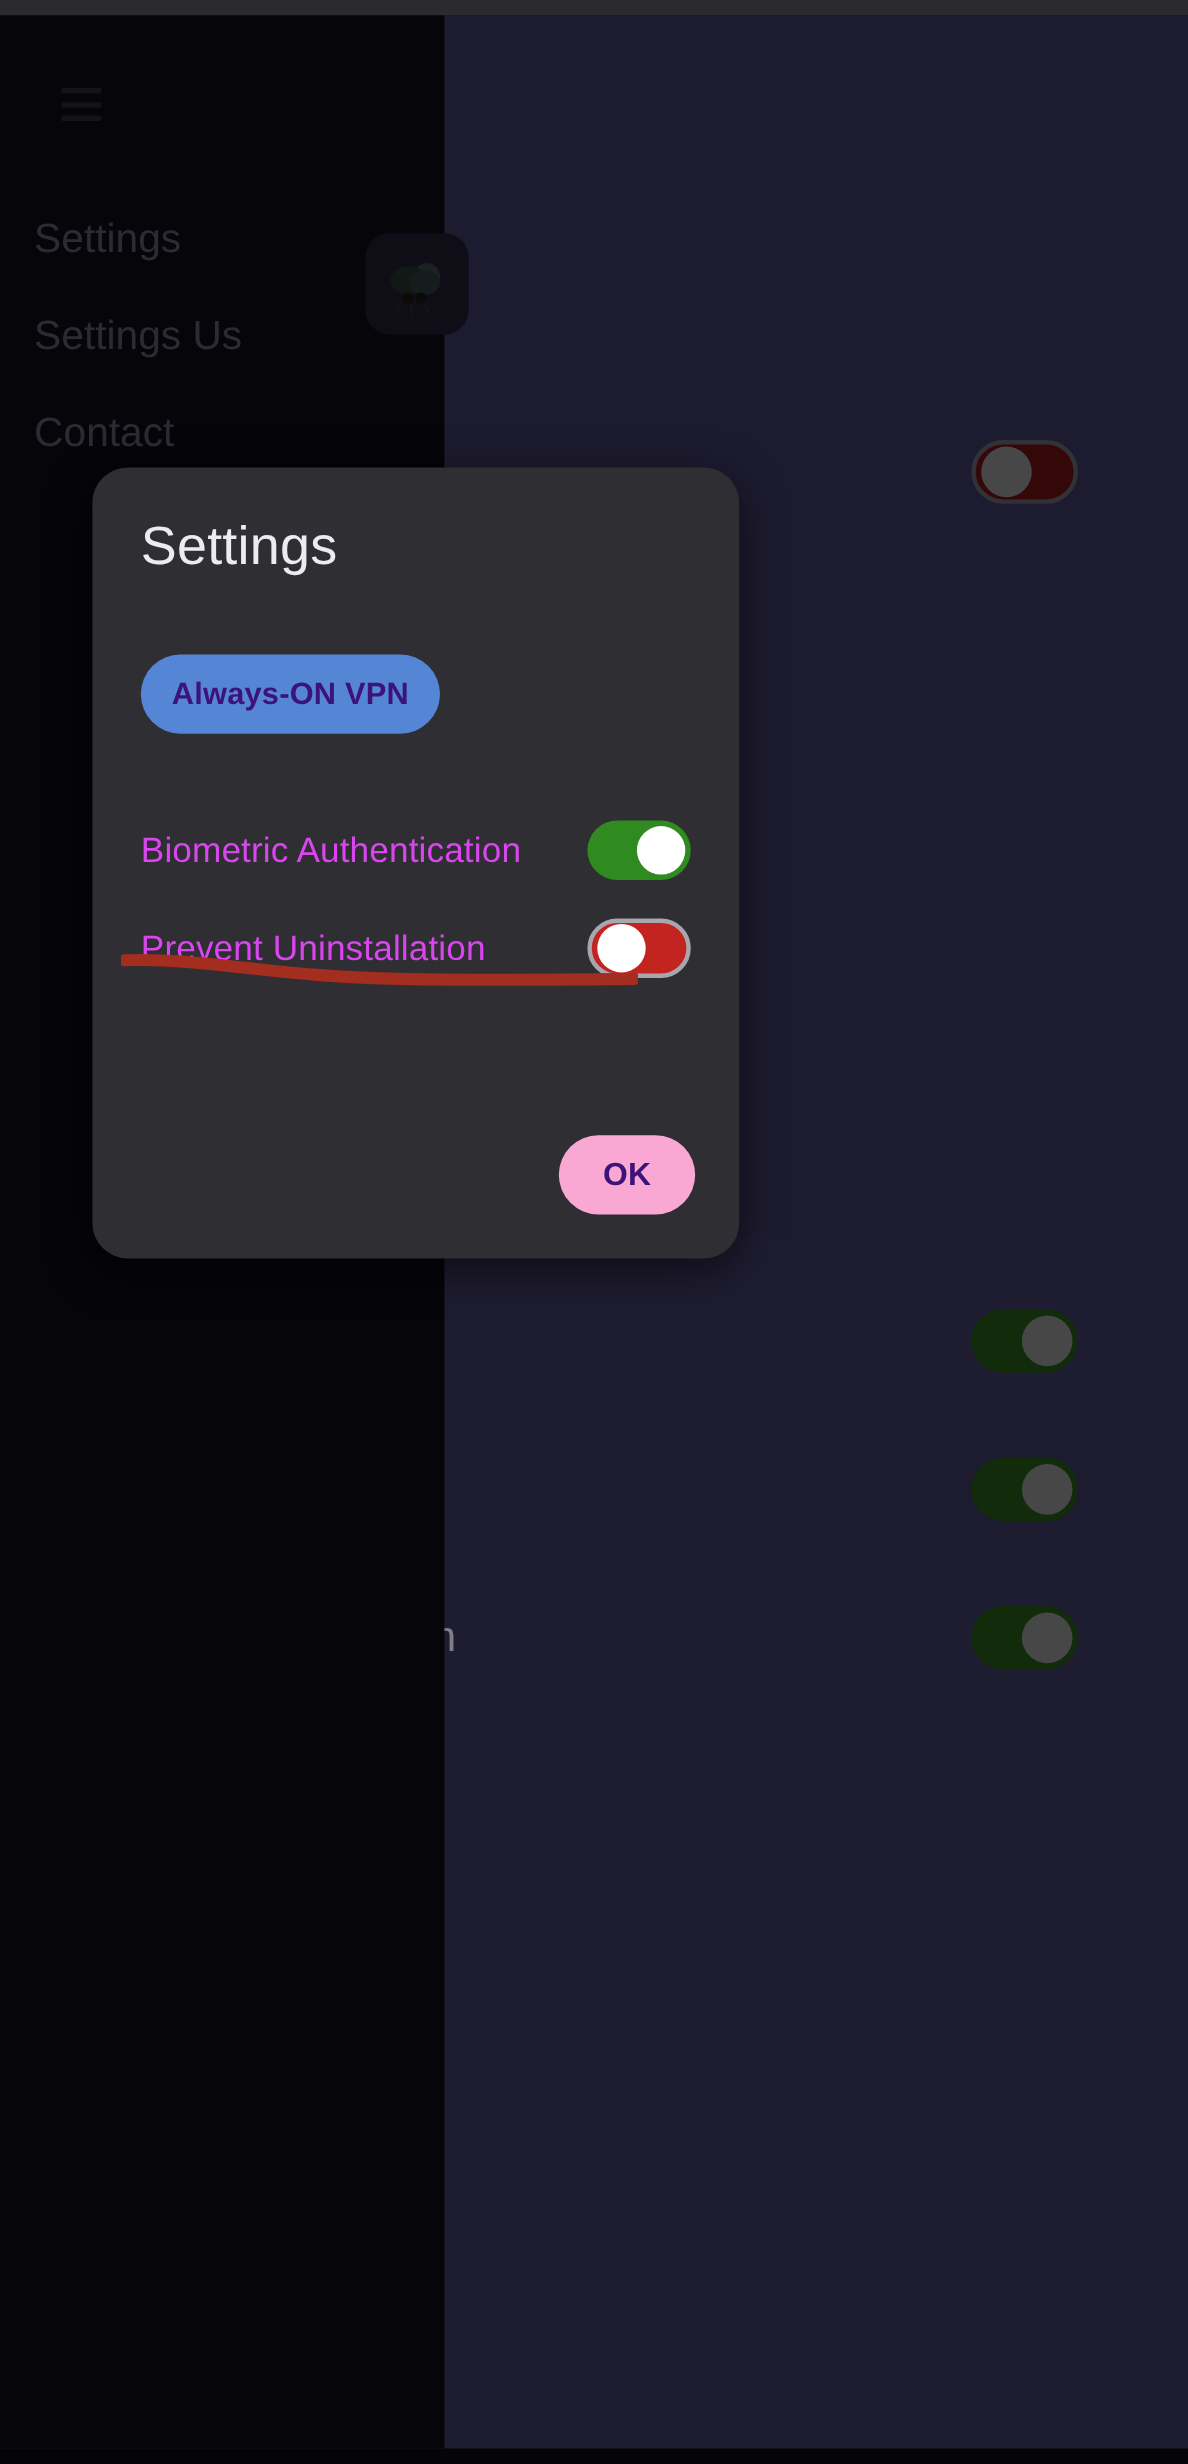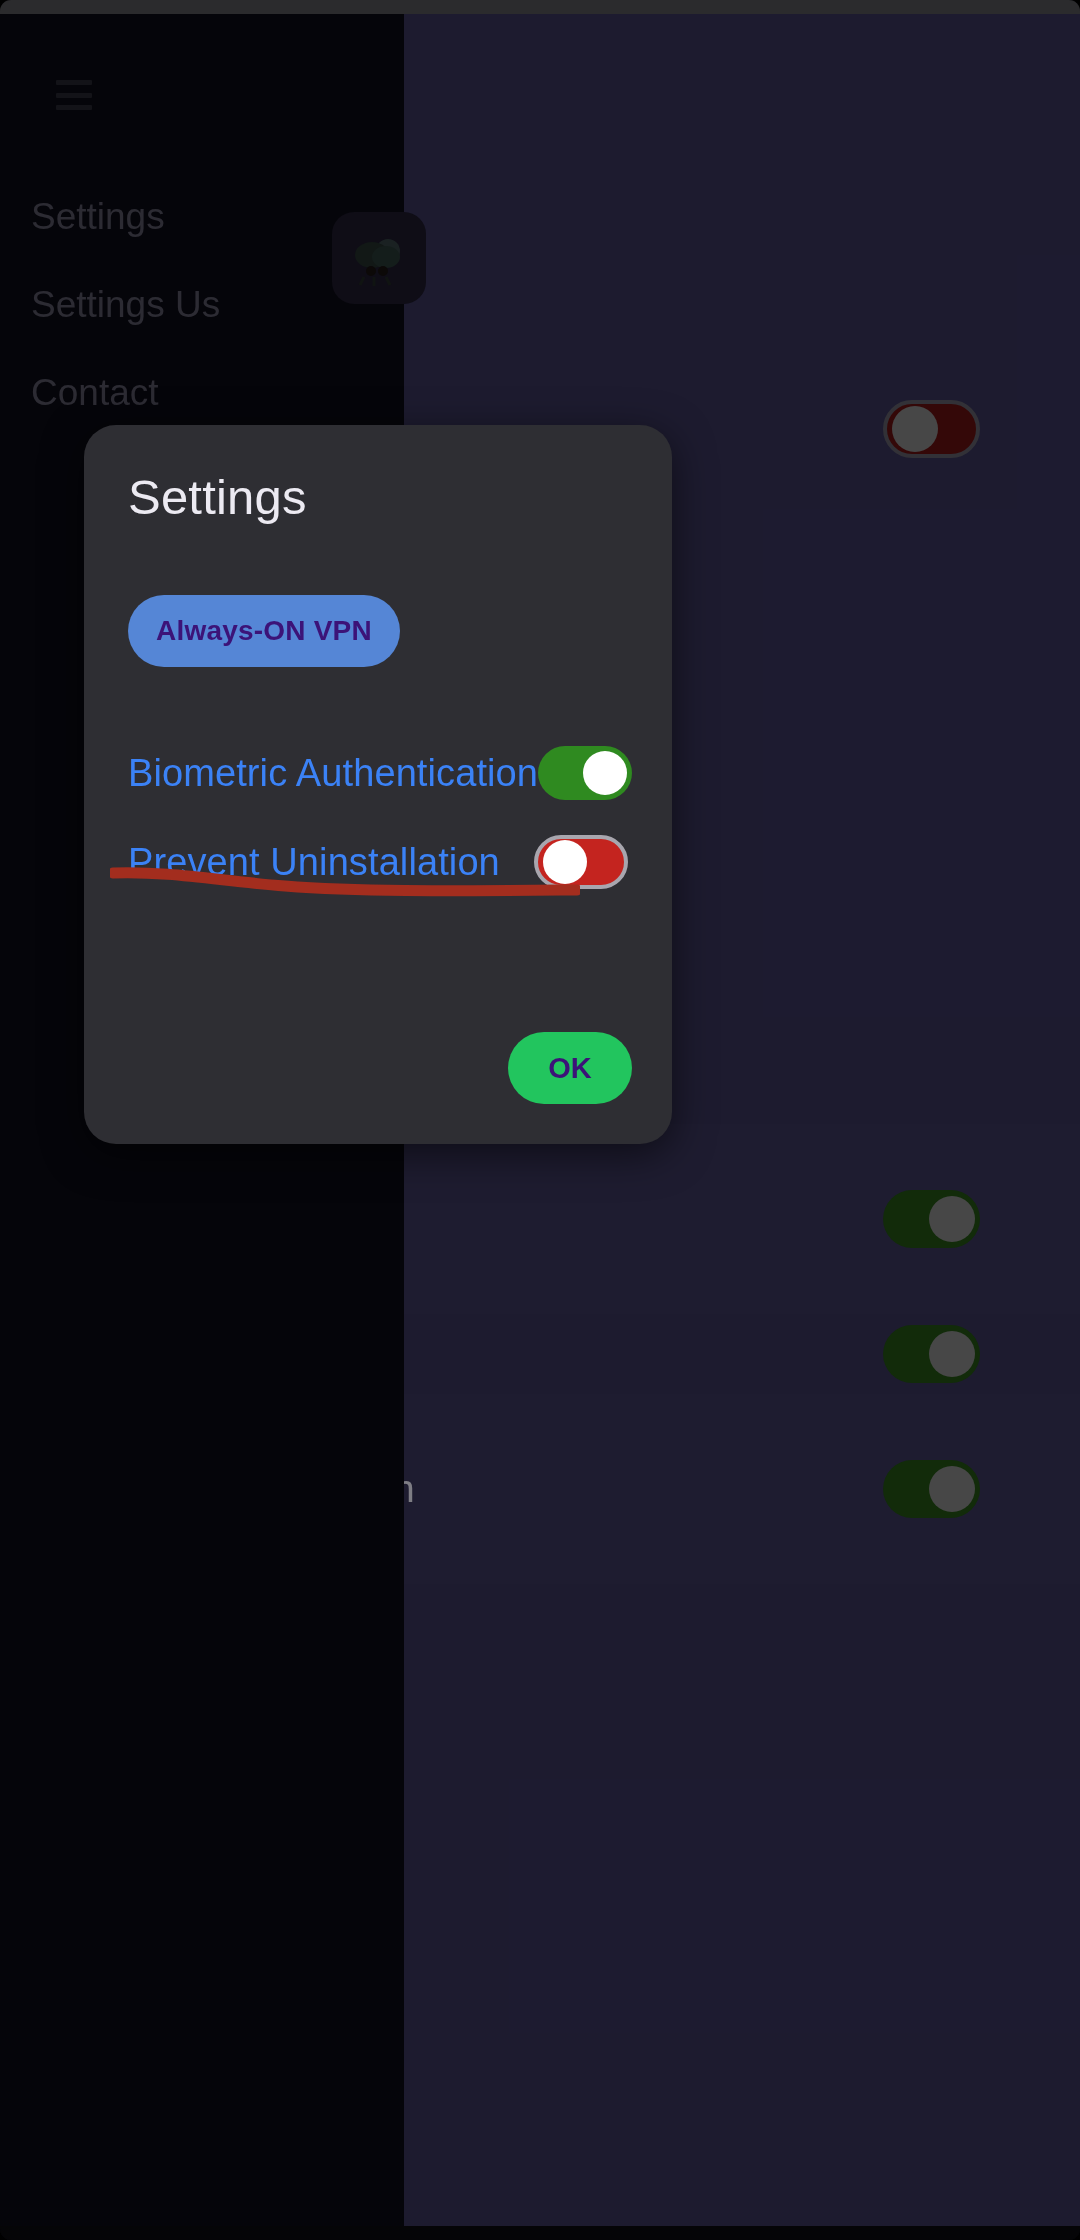--- a/index.html
+++ b/index.html
@@ -11,21 +11,20 @@
     font-family: "Liberation Sans", sans-serif;
     overflow: hidden;
   }
 
   #screen {
     position: relative;
     width: 1080px;
     height: 2240px;
     background: #07060e;
     overflow: hidden;
-    border-radius: 11px;
   }
 
   
   .status-bar {
     position: absolute;
     left: 0; top: 0;
     width: 1080px; height: 14px;
     background: #2b2b2d;
   }
   .bottom-bar {
@@ -175,22 +174,22 @@
   .setting-row {
     position: absolute;
     left: 44px;
     width: 500px;
     height: 62px;
     display: flex;
     align-items: center;
     justify-content: space-between;
   }
   .setting-label {
-    font-size: 38px;
-    color: #3b82f6;
+    font-size: 32px;
+    color: #d946ef;
     letter-spacing: 0.1px;
     white-space: nowrap;
   }
 
   .dlg-toggle {
     width: 94px; height: 54px;
     border-radius: 27px;
     display: flex;
     align-items: center;
     flex: none;
@@ -218,21 +217,21 @@
     font-size: 32px;
     font-weight: bold;
     color: #ffffff;
     letter-spacing: 0.1px;
   }
 
   .ok-button {
     position: absolute;
     right: 40px; bottom: 40px;
     width: 124px; height: 72px;
-    background: #22c55e;
+    background: #f9a8d4;
     border: none;
     border-radius: 36px;
     color: #3c1378;
     font-size: 29px;
     font-weight: bold;
     font-family: "Liberation Sans", sans-serif;
     cursor: pointer;
   }
 
   

